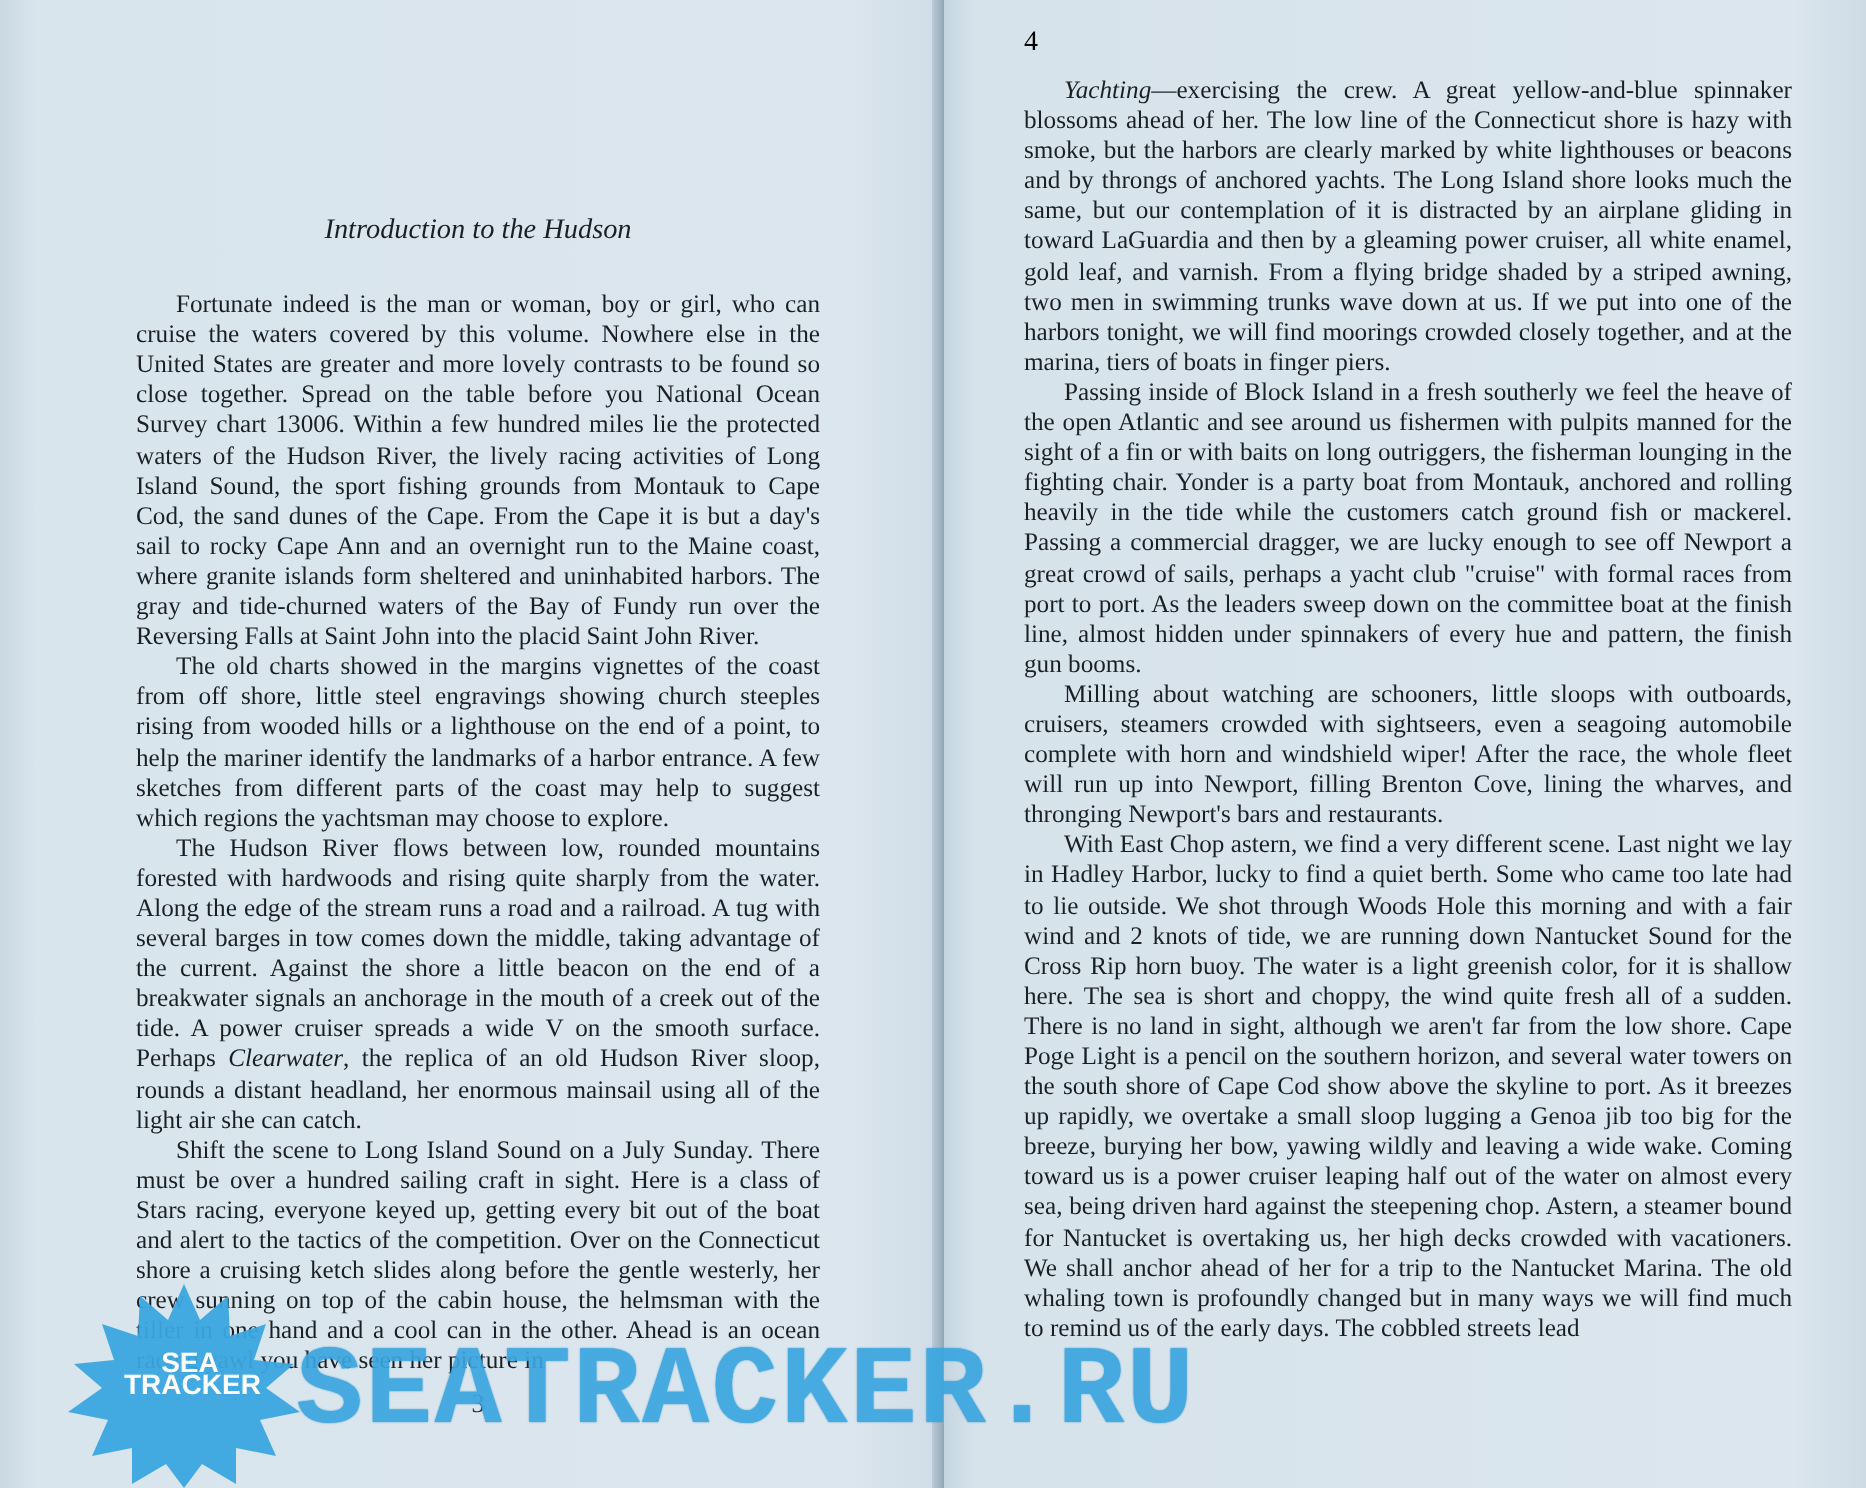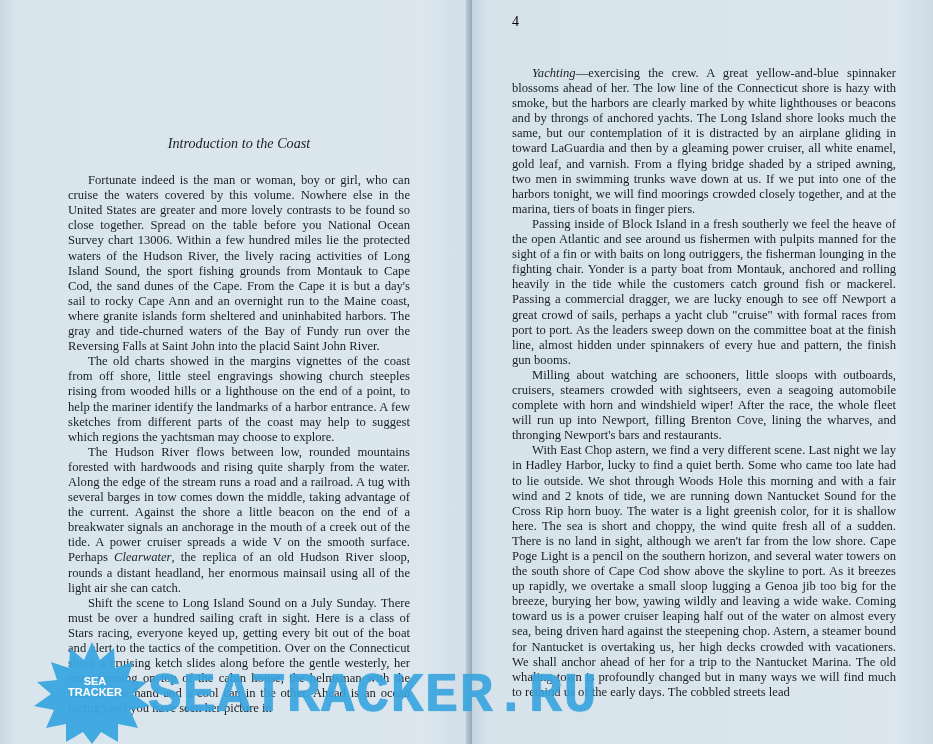--- a/index.html
+++ b/index.html
@@ -39,21 +39,20 @@
     width: 12px;
     height: 744px;
     background: linear-gradient(to right, #b9cad6 0%, #9fb4c2 35%, #8fa6b5 50%, #a8bcc8 70%, #c6d6e0 100%);
   }
   .text-col {
     position: absolute;
     font-size: 12.6px;
     line-height: 15.1px;
     color: #1a1f24;
     text-align: justify;
-    margin-top: 28px;
   }
   .left-col {
     left: 68px;
     top: 108px;
     width: 342px;
   }
   .right-col {
     left: 40px;
     top: 38px;
     width: 384px;
@@ -148,32 +147,32 @@
   .wm-burst svg { display: block; }
   .wm-logo-text {
     position: absolute;
     left: 62px;
     top: 676px;
     width: 66px;
     text-align: center;
     color: #ffffff;
     font-family: "Liberation Sans", sans-serif;
     font-weight: bold;
-    font-size: 11px;
+    font-size: 14px;
     line-height: 11px;
   }
 </style>
 </head>
 <body>
 
 <div id="page">
 
   <div class="page-half left-half">
     <div class="text-col left-col">
-      <div class="chapter-title">Introduction to the Coast</div>
+      <div class="chapter-title">Introduction to the Hudson</div>
       <p class="body first">Fortunate indeed is the man or woman, boy or girl, who can cruise the waters covered by this volume. Nowhere else in the United States are greater and more lovely contrasts to be found so close together. Spread on the table before you National Ocean Survey chart 13006. Within a few hundred miles lie the protected waters of the Hudson River, the lively racing activities of Long Island Sound, the sport fishing grounds from Montauk to Cape Cod, the sand dunes of the Cape. From the Cape it is but a day's sail to rocky Cape Ann and an overnight run to the Maine coast, where granite islands form sheltered and uninhabited harbors. The gray and tide-churned waters of the Bay of Fundy run over the Reversing Falls at Saint John into the placid Saint John River.</p>
       <p class="body">The old charts showed in the margins vignettes of the coast from off shore, little steel engravings showing church steeples rising from wooded hills or a lighthouse on the end of a point, to help the mariner identify the landmarks of a harbor entrance. A few sketches from different parts of the coast may help to suggest which regions the yachtsman may choose to explore.</p>
       <p class="body">The Hudson River flows between low, rounded mountains forested with hardwoods and rising quite sharply from the water. Along the edge of the stream runs a road and a railroad. A tug with several barges in tow comes down the middle, taking advantage of the current. Against the shore a little beacon on the end of a breakwater signals an anchorage in the mouth of a creek out of the tide. A power cruiser spreads a wide V on the smooth surface. Perhaps <span class="italic">Clearwater</span>, the replica of an old Hudson River sloop, rounds a distant headland, her enormous mainsail using all of the light air she can catch.</p>
       <p class="body">Shift the scene to Long Island Sound on a July Sunday. There must be over a hundred sailing craft in sight. Here is a class of Stars racing, everyone keyed up, getting every bit out of the boat and alert to the tactics of the competition. Over on the Connecticut shore a cruising ketch slides along before the gentle westerly, her crew sunning on top of the cabin house, the helmsman with the tiller in one hand and a cool can in the other. Ahead is an ocean racing yawl you have seen her picture in</p>
     </div>
     <div class="folio-left">3</div>
   </div>
 
   <div class="gutter"></div>
 

